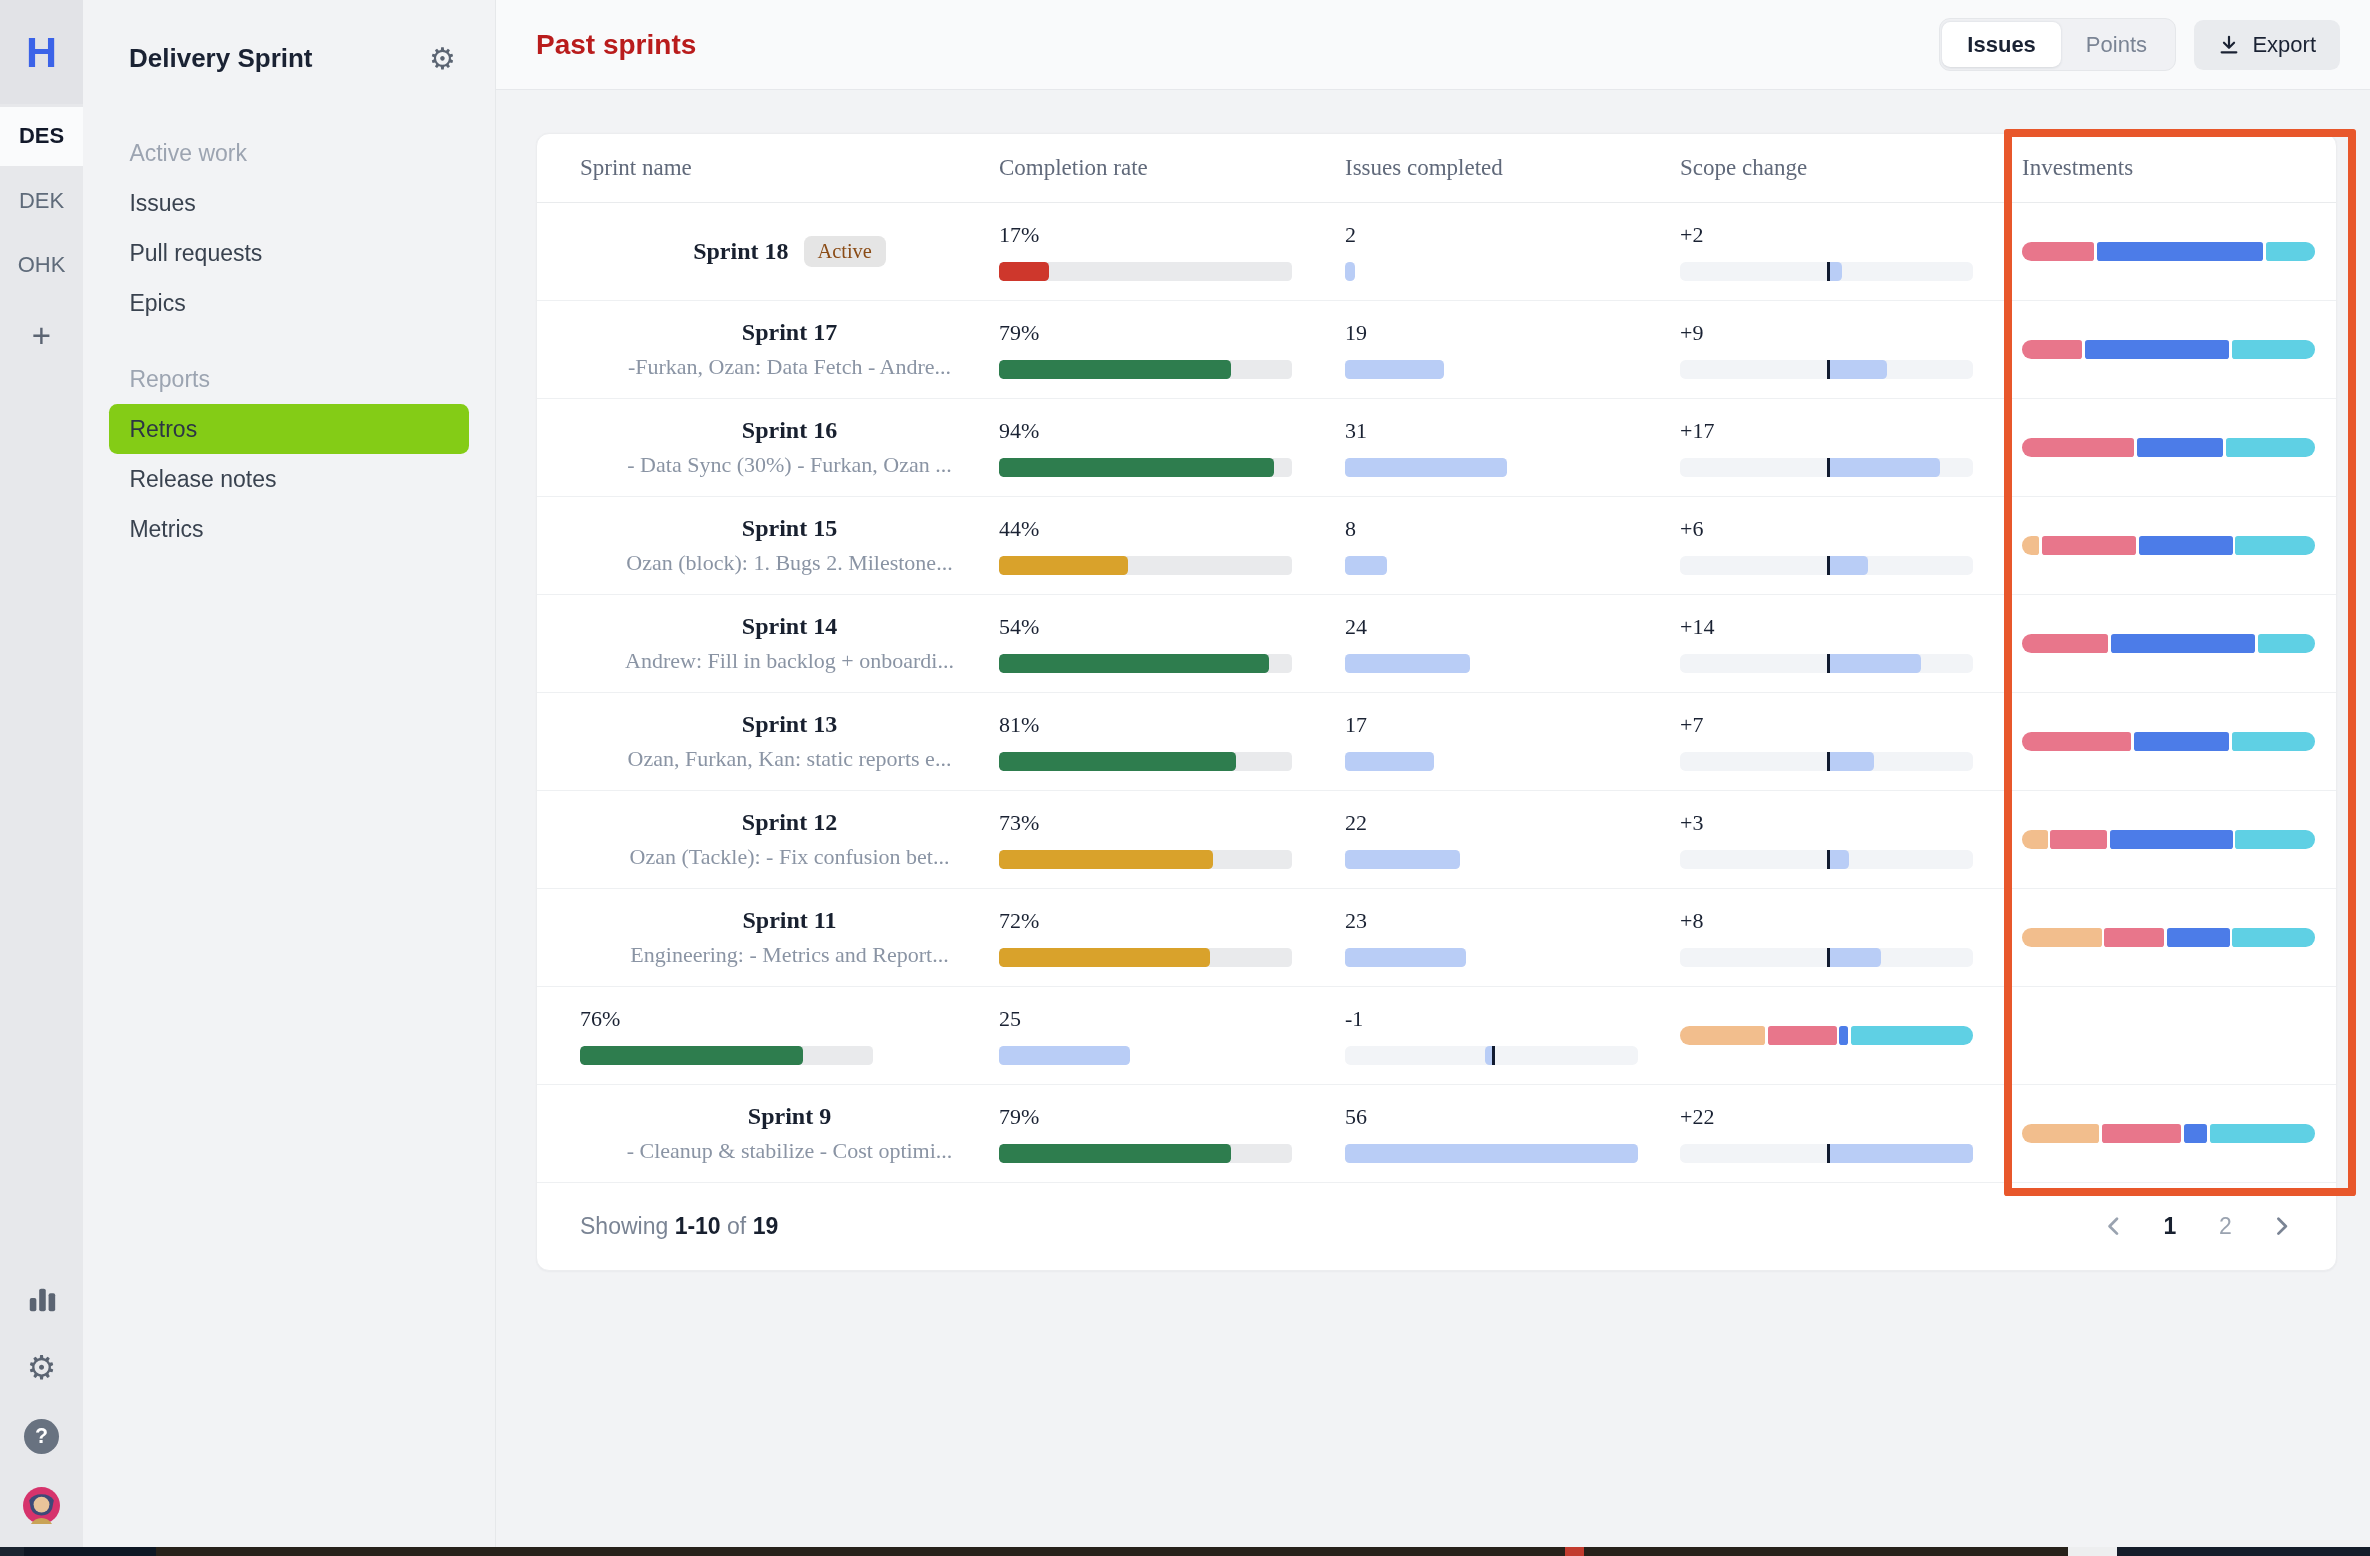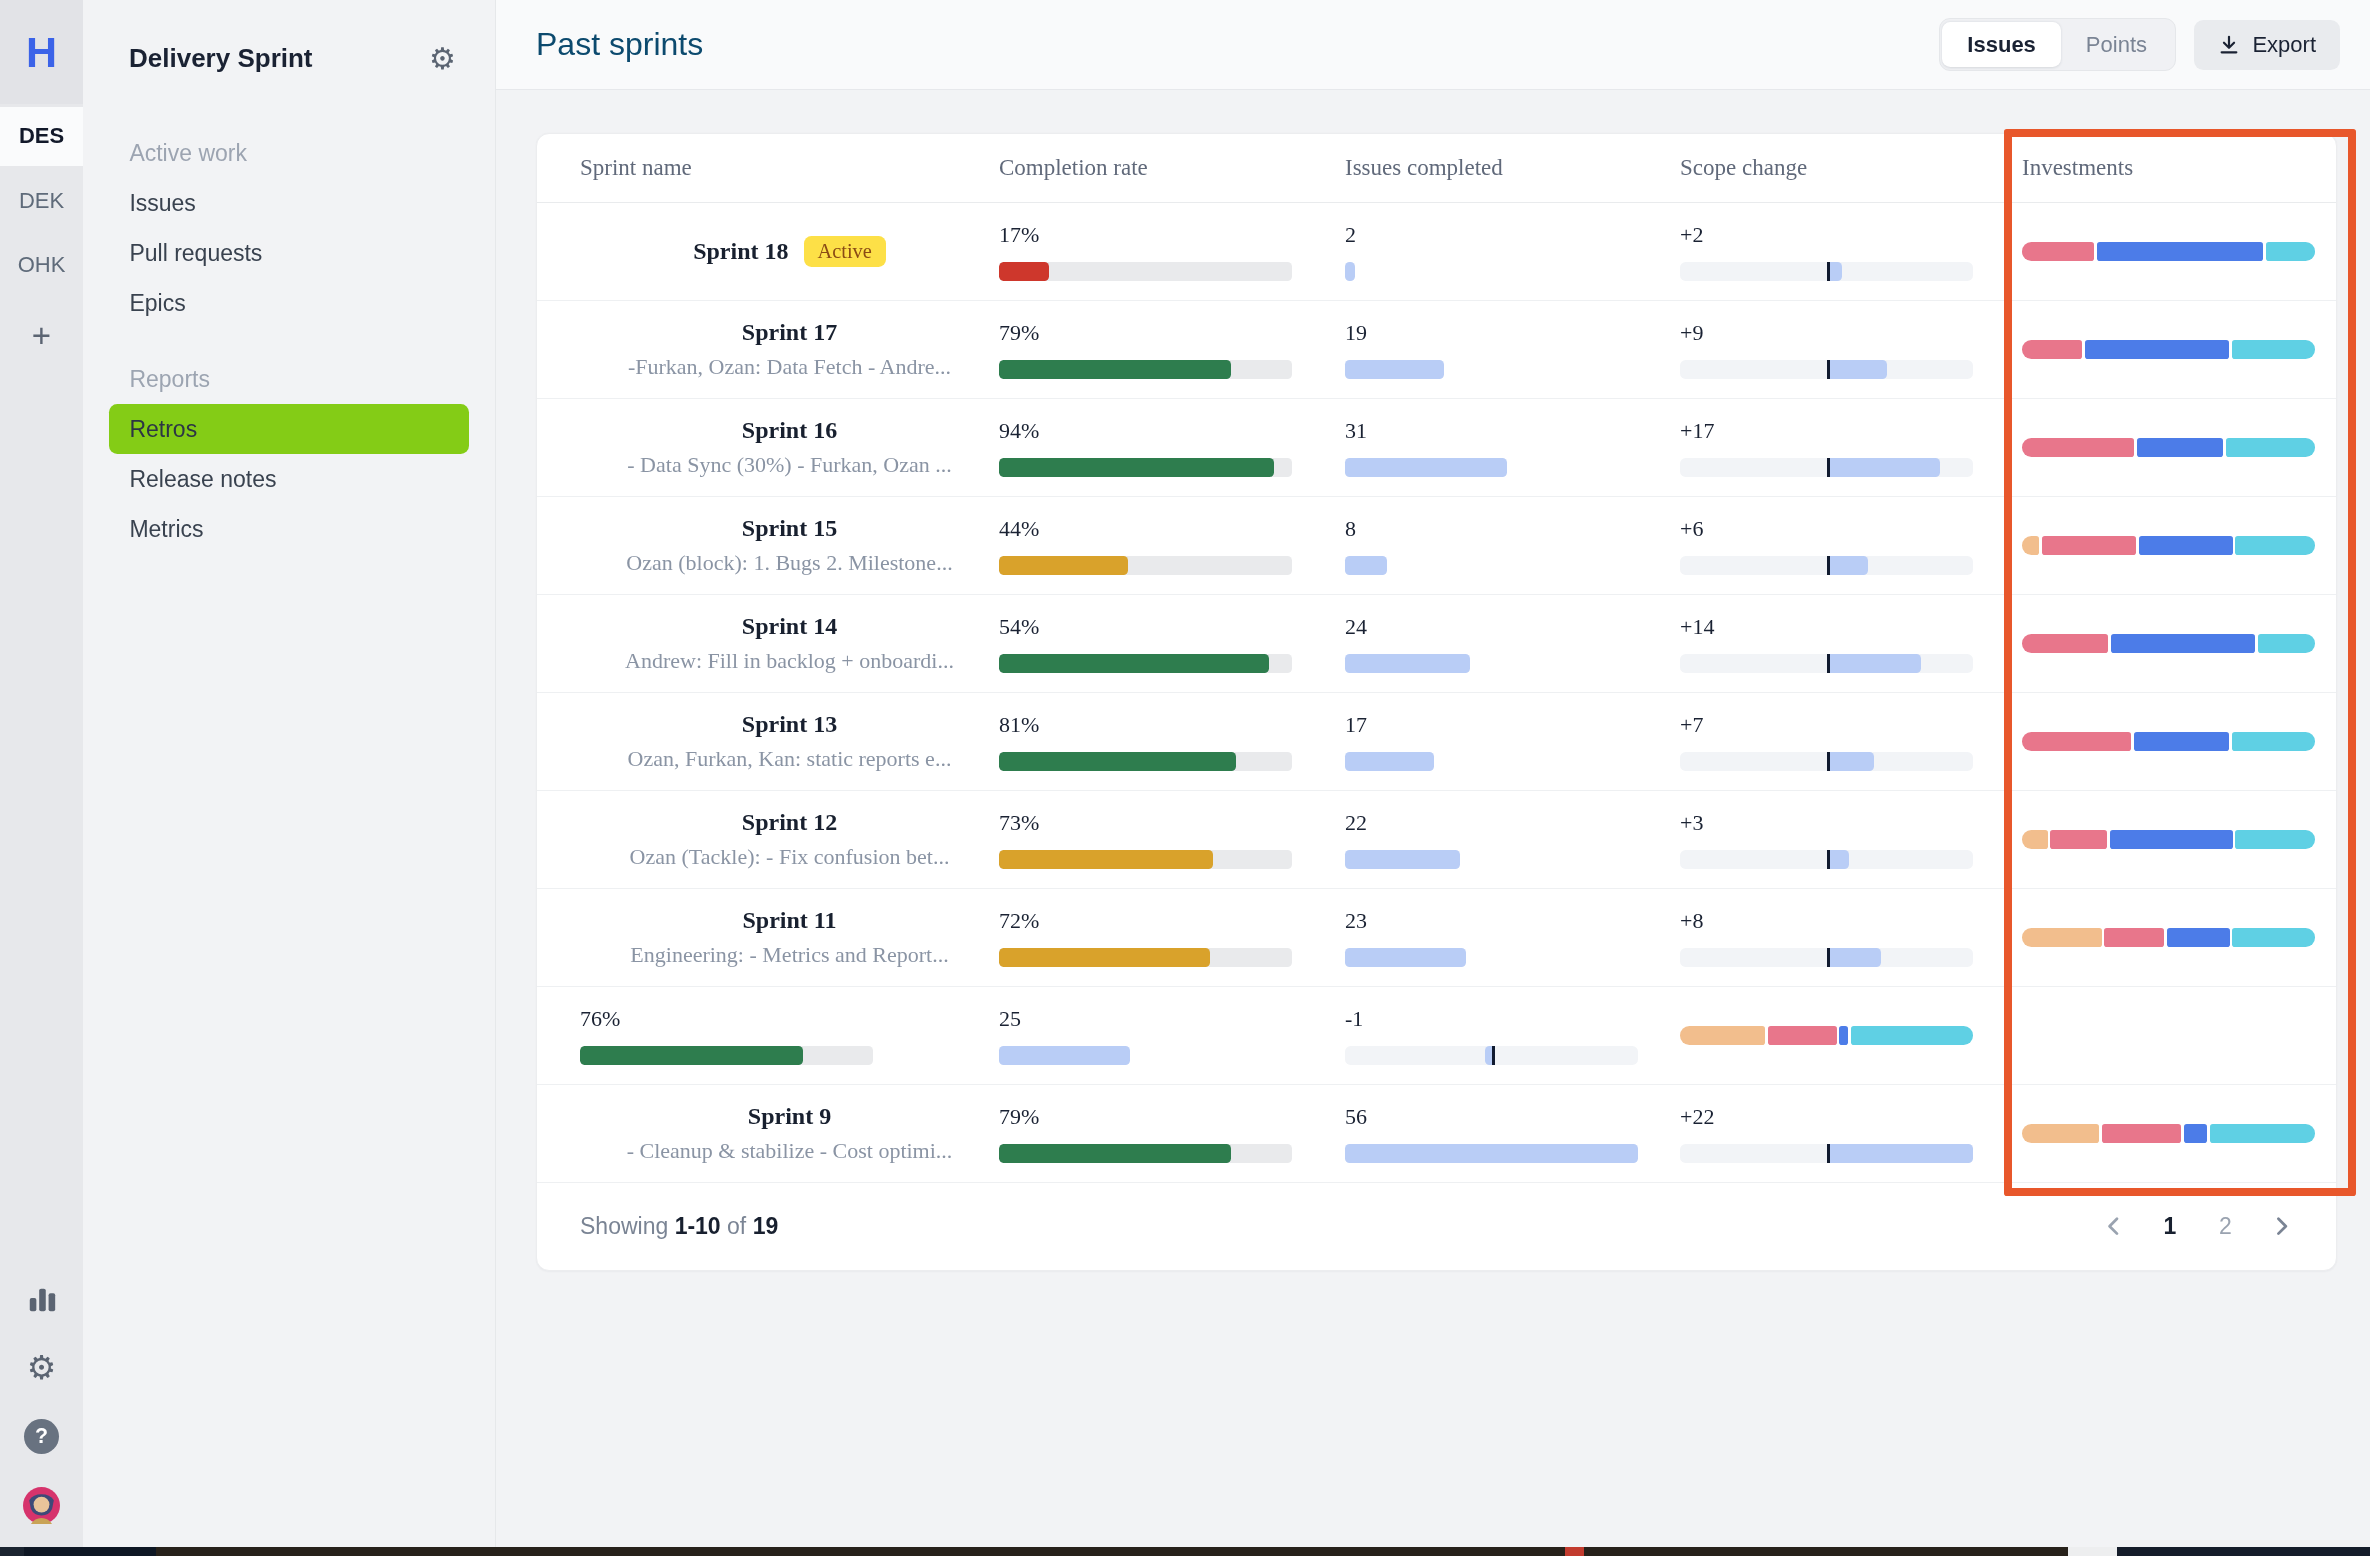--- a/index.html
+++ b/index.html
@@ -48,21 +48,21 @@
   .nav-item { height:50px; display:flex; align-items:center; padding:0 20.4px; font-size:23px;
     color:#39424F; border-radius:8.3px; cursor:pointer; }
   .nav-item.active { background:#84cc16; color:#2C3545; }
 
   
   .main { flex:1; display:flex; flex-direction:column; background:#F2F3F5; }
   .main-header {
     height:90px; background:#F9FAFB; border-bottom:0.9px solid #E6E8EB;
     display:flex; align-items:center; padding:0 31px 0 40px; flex-shrink:0;
   }
-  .page-title { font-size:32px; font-weight:400; color:#0c4a6e; }
+  .page-title { font-size:28px; font-weight:700; color:#b91c1c; }
   .header-controls { margin-left:auto; display:flex; align-items:center; gap:18.6px; }
   .toggle { display:flex; background:#F0F1F4; border:0.9px solid #E5E7EA; border-radius:11px; padding:2.8px; }
   .toggle-opt { padding:9.3px 25px; font-size:22px; color:#7A8494; border-radius:8.3px; cursor:pointer; }
   .toggle-opt.active { background:#FFFFFF; color:#1A2233; font-weight:600; box-shadow:0 0.9px 2.8px rgba(20,30,50,.12); }
   .export-btn { display:flex; align-items:center; gap:12px; background:#E9EBEE; border-radius:9.3px;
     padding:12px 24px; font-size:22px; color:#1A2233; font-weight:500; cursor:pointer; }
 
   
   .card {
     width:1801px; margin:43px 0 0 40px; background:#FFFFFF;
@@ -70,21 +70,21 @@
     box-shadow:0 0.9px 1.9px rgba(16,24,40,.04);
   }
   .trow { display:grid; grid-template-columns:419px 346px 335px 342px 293px;
     padding:0 22px 0 43px; align-items:center;font-family:Liberation Serif, serif; }
   .thead { height:69px; border-bottom:0.9px solid #E9EBED; }
   .th { font-size:23px; color:#60697A; }
   .brow { height:98px; border-bottom:0.9px solid #EEF0F2; cursor:pointer; }
   .name-cell { display:flex; flex-direction:column; justify-content:center; gap:8.3px;align-items:center; }
   .name-line { display:flex; align-items:center; gap:15px; }
   .sprint-name { font-size:24px; font-weight:600; color:#18202F; }
-  .active-badge { background:#fde047; color:#8A4B15; font-size:20.4px; padding:4px 14px; border-radius:7.4px; }
+  .active-badge { background:#e5e5e5; color:#8A4B15; font-size:20.4px; padding:4px 14px; border-radius:7.4px; }
   .subtitle { font-size:22px; color:#8A94A4; white-space:nowrap; overflow:hidden; }
   .metric { display:flex; flex-direction:column; gap:14px; }
   .metric-val { font-size:22px; color:#1A2233; }
   .track { width:293px; height:18.6px; background:#E9EAEC; border-radius:4.6px; overflow:hidden; }
   .fill { height:100%; border-radius:4.6px; }
   .bluebar { height:18.6px; border-radius:4.6px; }
   .scope-track { position:relative; width:293px; height:18.6px; background:#F2F4F7; border-radius:5.6px; }
   .scope-divider { position:absolute; top:0; bottom:0; width:2.8px; left:147px; }
   .scope-bar { position:absolute; top:0; height:18.6px; }
   .inv-bar { display:flex; gap:2.8px; width:293px; height:18.6px; border-radius:9.3px; overflow:hidden; }

